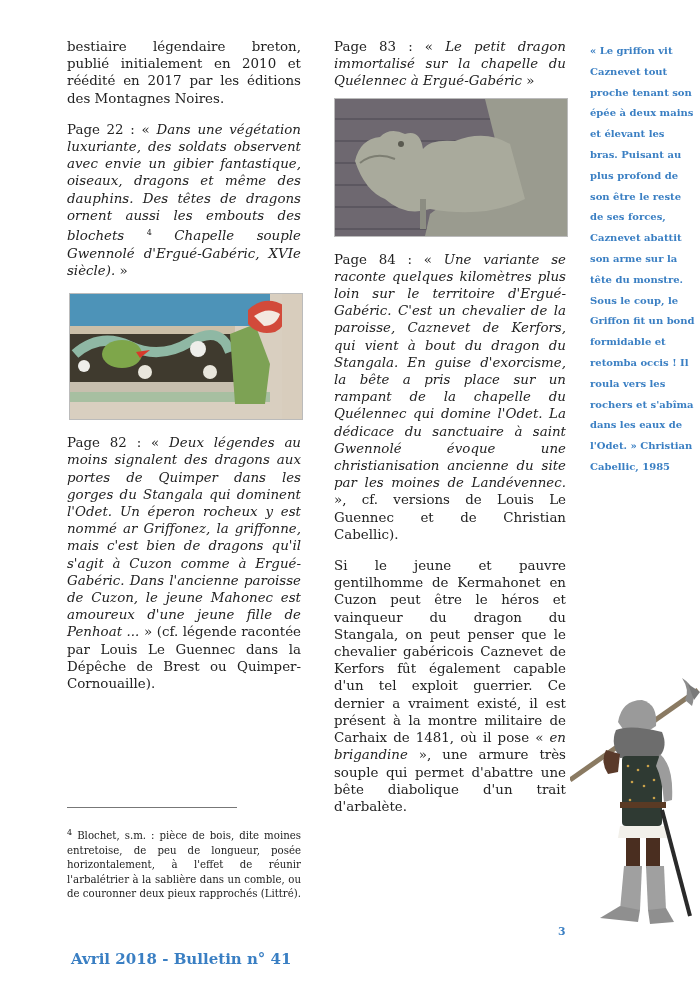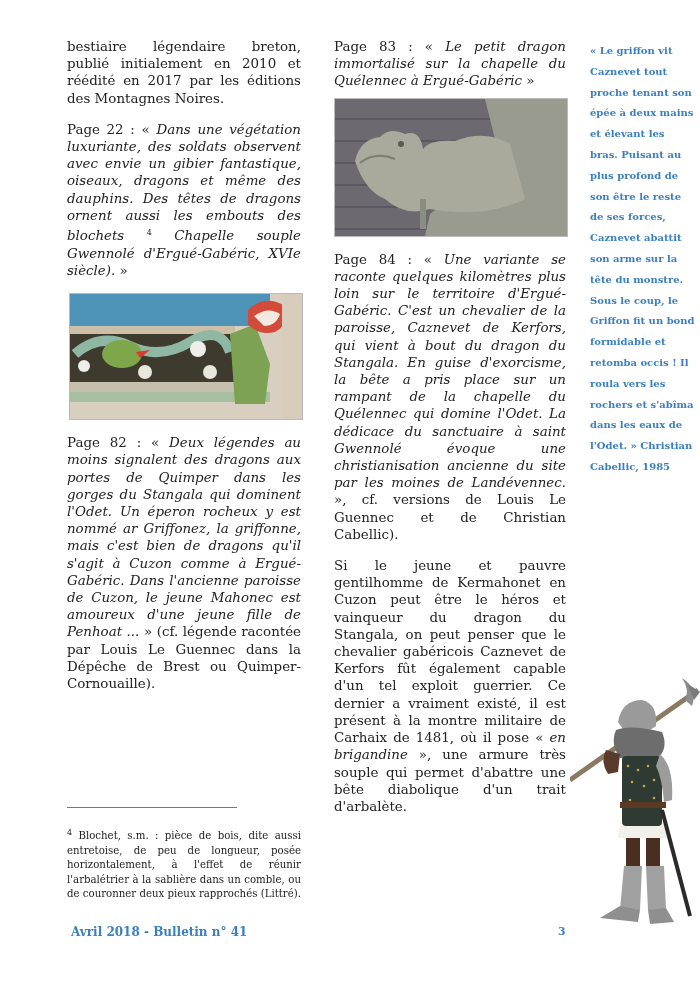--- a/index.html
+++ b/index.html
@@ -15,21 +15,21 @@
   .col-side p { margin: 0; }
   .it { font-style: italic; }
   sup { font-size: 8px; }
   .photo { display: block; border: 1px solid #bbb; overflow: hidden; position: relative; }
   .photo1 { width: 232px; height: 125px; margin: 8px 0 14px 2px; }
   .photo2 { width: 232px; height: 137px; margin: 8px 0 14px 0; }
   .fn-rule { position: absolute; left: 67px; top: 807px; width: 170px; height: 0;
              border-top: 1.3px solid #777; }
   .footnote { position: absolute; left: 67px; top: 826px; width: 234px;
               font-size: 10.2px; line-height: 14.5px; text-align: justify; color: #222; }
-  .footer-left { position: absolute; left: 71px; top: 925px; font-size: 12px;
+  .footer-left { position: absolute; left: 71px; top: 950px; font-size: 15px;
                  font-weight: bold; color: #3a7fc3; }
   .footer-right { position: absolute; left: 558px; top: 925px; font-size: 10.8px;
                   font-weight: bold; color: #3a7fc3; }
   .knight { position: absolute; left: 570px; top: 670px; width: 130px; height: 258px; }
 </style>
 </head>
 <body>
 
 <div class="col col-left">
   <p>bestiaire légendaire breton, publié initialement en 2010 et réédité en 2017 par les éditions des Montagnes Noires.</p>
@@ -54,21 +54,21 @@
       <path d="M178 16 Q195 0 215 12 Q220 30 205 38 Q188 42 178 30 Z" fill="#d24a3a"></path>
       <path d="M184 22 Q198 12 210 20 Q206 32 194 32 Z" fill="#f3e9e0"></path>
       <rect x="212" y="0" width="20" height="125" fill="#d8cdbd"></rect>
     </svg>
   </div>
 
   <p><span>Page 82 : « </span><span class="it">Deux légendes au moins signalent des dragons aux portes de Quimper dans les gorges du Stangala qui dominent l'Odet. Un éperon rocheux y est nommé ar Griffonez, la griffonne, mais c'est bien de dragons qu'il s'agit à Cuzon comme à Ergué-Gabéric. Dans l'ancienne paroisse de Cuzon, le jeune Mahonec est amoureux d'une jeune fille de Penhoat ...</span><span> » (cf. légende racontée par Louis Le Guennec dans la Dépêche de Brest ou Quimper-Cornouaille).</span></p>
 </div>
 
 <div class="fn-rule"></div>
-<div class="footnote"><sup>4</sup><span> Blochet, s.m. : pièce de bois, dite aussi entretoise, de peu de longueur, posée horizontalement, à l'effet de réunir l'arbalétrier à la sablière dans un comble, ou de couronner deux pieux rapprochés (Littré).</span></div>
+<div class="footnote"><sup>4</sup><span> Blochet, s.m. : pièce de bois, dite moines entretoise, de peu de longueur, posée horizontalement, à l'effet de réunir l'arbalétrier à la sablière dans un comble, ou de couronner deux pieux rapprochés (Littré).</span></div>
 
 <div class="col col-mid">
   <p style="margin-bottom:0"><span>Page 83 : « </span><span class="it">Le petit dragon immortalisé sur la chapelle du Quélennec à Ergué-Gabéric</span><span> »</span></p>
 
   <div class="photo photo2">
     <svg width="232" height="137" viewBox="0 0 232 137">
       <rect x="0" y="0" width="232" height="137" fill="#6e6870"></rect>
       <g stroke="#4a4650" stroke-width="1">
         <line x1="0" y1="20" x2="232" y2="20"></line>
           <line x1="0" y1="42" x2="232" y2="42"></line>

